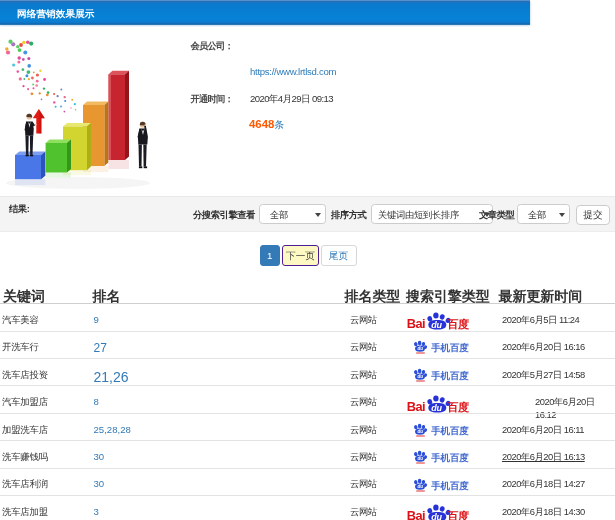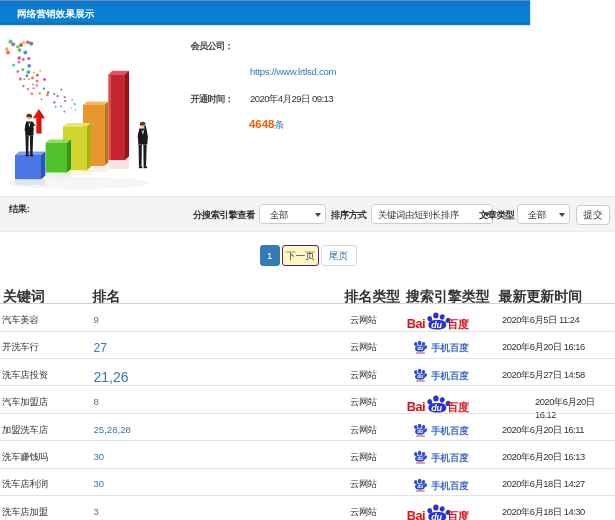--- a/index.html
+++ b/index.html
@@ -285,21 +285,21 @@
 <ellipse cx="2.8" cy="4.2" rx="1.7" ry="2.1" transform="rotate(-16 2.8 4.2)"></ellipse>
 <ellipse cx="6.6" cy="3.0" rx="1.8" ry="2.2"></ellipse>
 <ellipse cx="10.4" cy="4.0" rx="1.7" ry="2.1" transform="rotate(14 10.4 4.0)"></ellipse>
 <ellipse cx="12.5" cy="7.2" rx="1.5" ry="1.9" transform="rotate(26 12.5 7.2)"></ellipse>
 <path d="M2.0 8.6 C2.0 6.2 4.1 5.4 7 5.4 C9.9 5.4 12 6.2 12 8.6 C12 10.7 10.5 11.8 7 11.8 C3.5 11.8 2.0 10.7 2.0 8.6 Z"></path>
 </g>
 <text x="4.5" y="10.4" font-size="4.6" font-weight="bold" font-style="italic" fill="#fff" font-family="Liberation Sans,sans-serif">du</text>
 <rect x="3.2" y="12.5" width="8.6" height="1.0" fill="#e03131"></rect>
 <text x="18.2" y="10.6" font-size="9.5" font-weight="bold" fill="#4169cf" font-family="Liberation Sans,sans-serif" letter-spacing="-0.15">手机百度</text>
 </svg>
-<div class="td" style="left:502px;top:450.9px;">2020年6月20日 16:13</div>
+<div class="td" style="left:502px;top:450.9px;text-decoration:underline;">2020年6月20日 16:13</div>
 <div class="hline" style="top:467.8px;"></div>
 <div class="td" style="left:2px;letter-spacing:-0.2px;top:478.4px;">洗车店利润</div>
 <div class="td" style="letter-spacing:0;font-size:9.6px;left:93.5px;top:478.4px;color:#337ab7;">30</div>
 <div class="td" style="left:350px;top:478.4px;">云网站</div>
 <svg class="abs" style="left:412.9px;top:477.6px;" width="58" height="15" viewBox="0 0 58 15">
 <g fill="#2b4fd8">
 <ellipse cx="2.8" cy="4.2" rx="1.7" ry="2.1" transform="rotate(-16 2.8 4.2)"></ellipse>
 <ellipse cx="6.6" cy="3.0" rx="1.8" ry="2.2"></ellipse>
 <ellipse cx="10.4" cy="4.0" rx="1.7" ry="2.1" transform="rotate(14 10.4 4.0)"></ellipse>
 <ellipse cx="12.5" cy="7.2" rx="1.5" ry="1.9" transform="rotate(26 12.5 7.2)"></ellipse>

